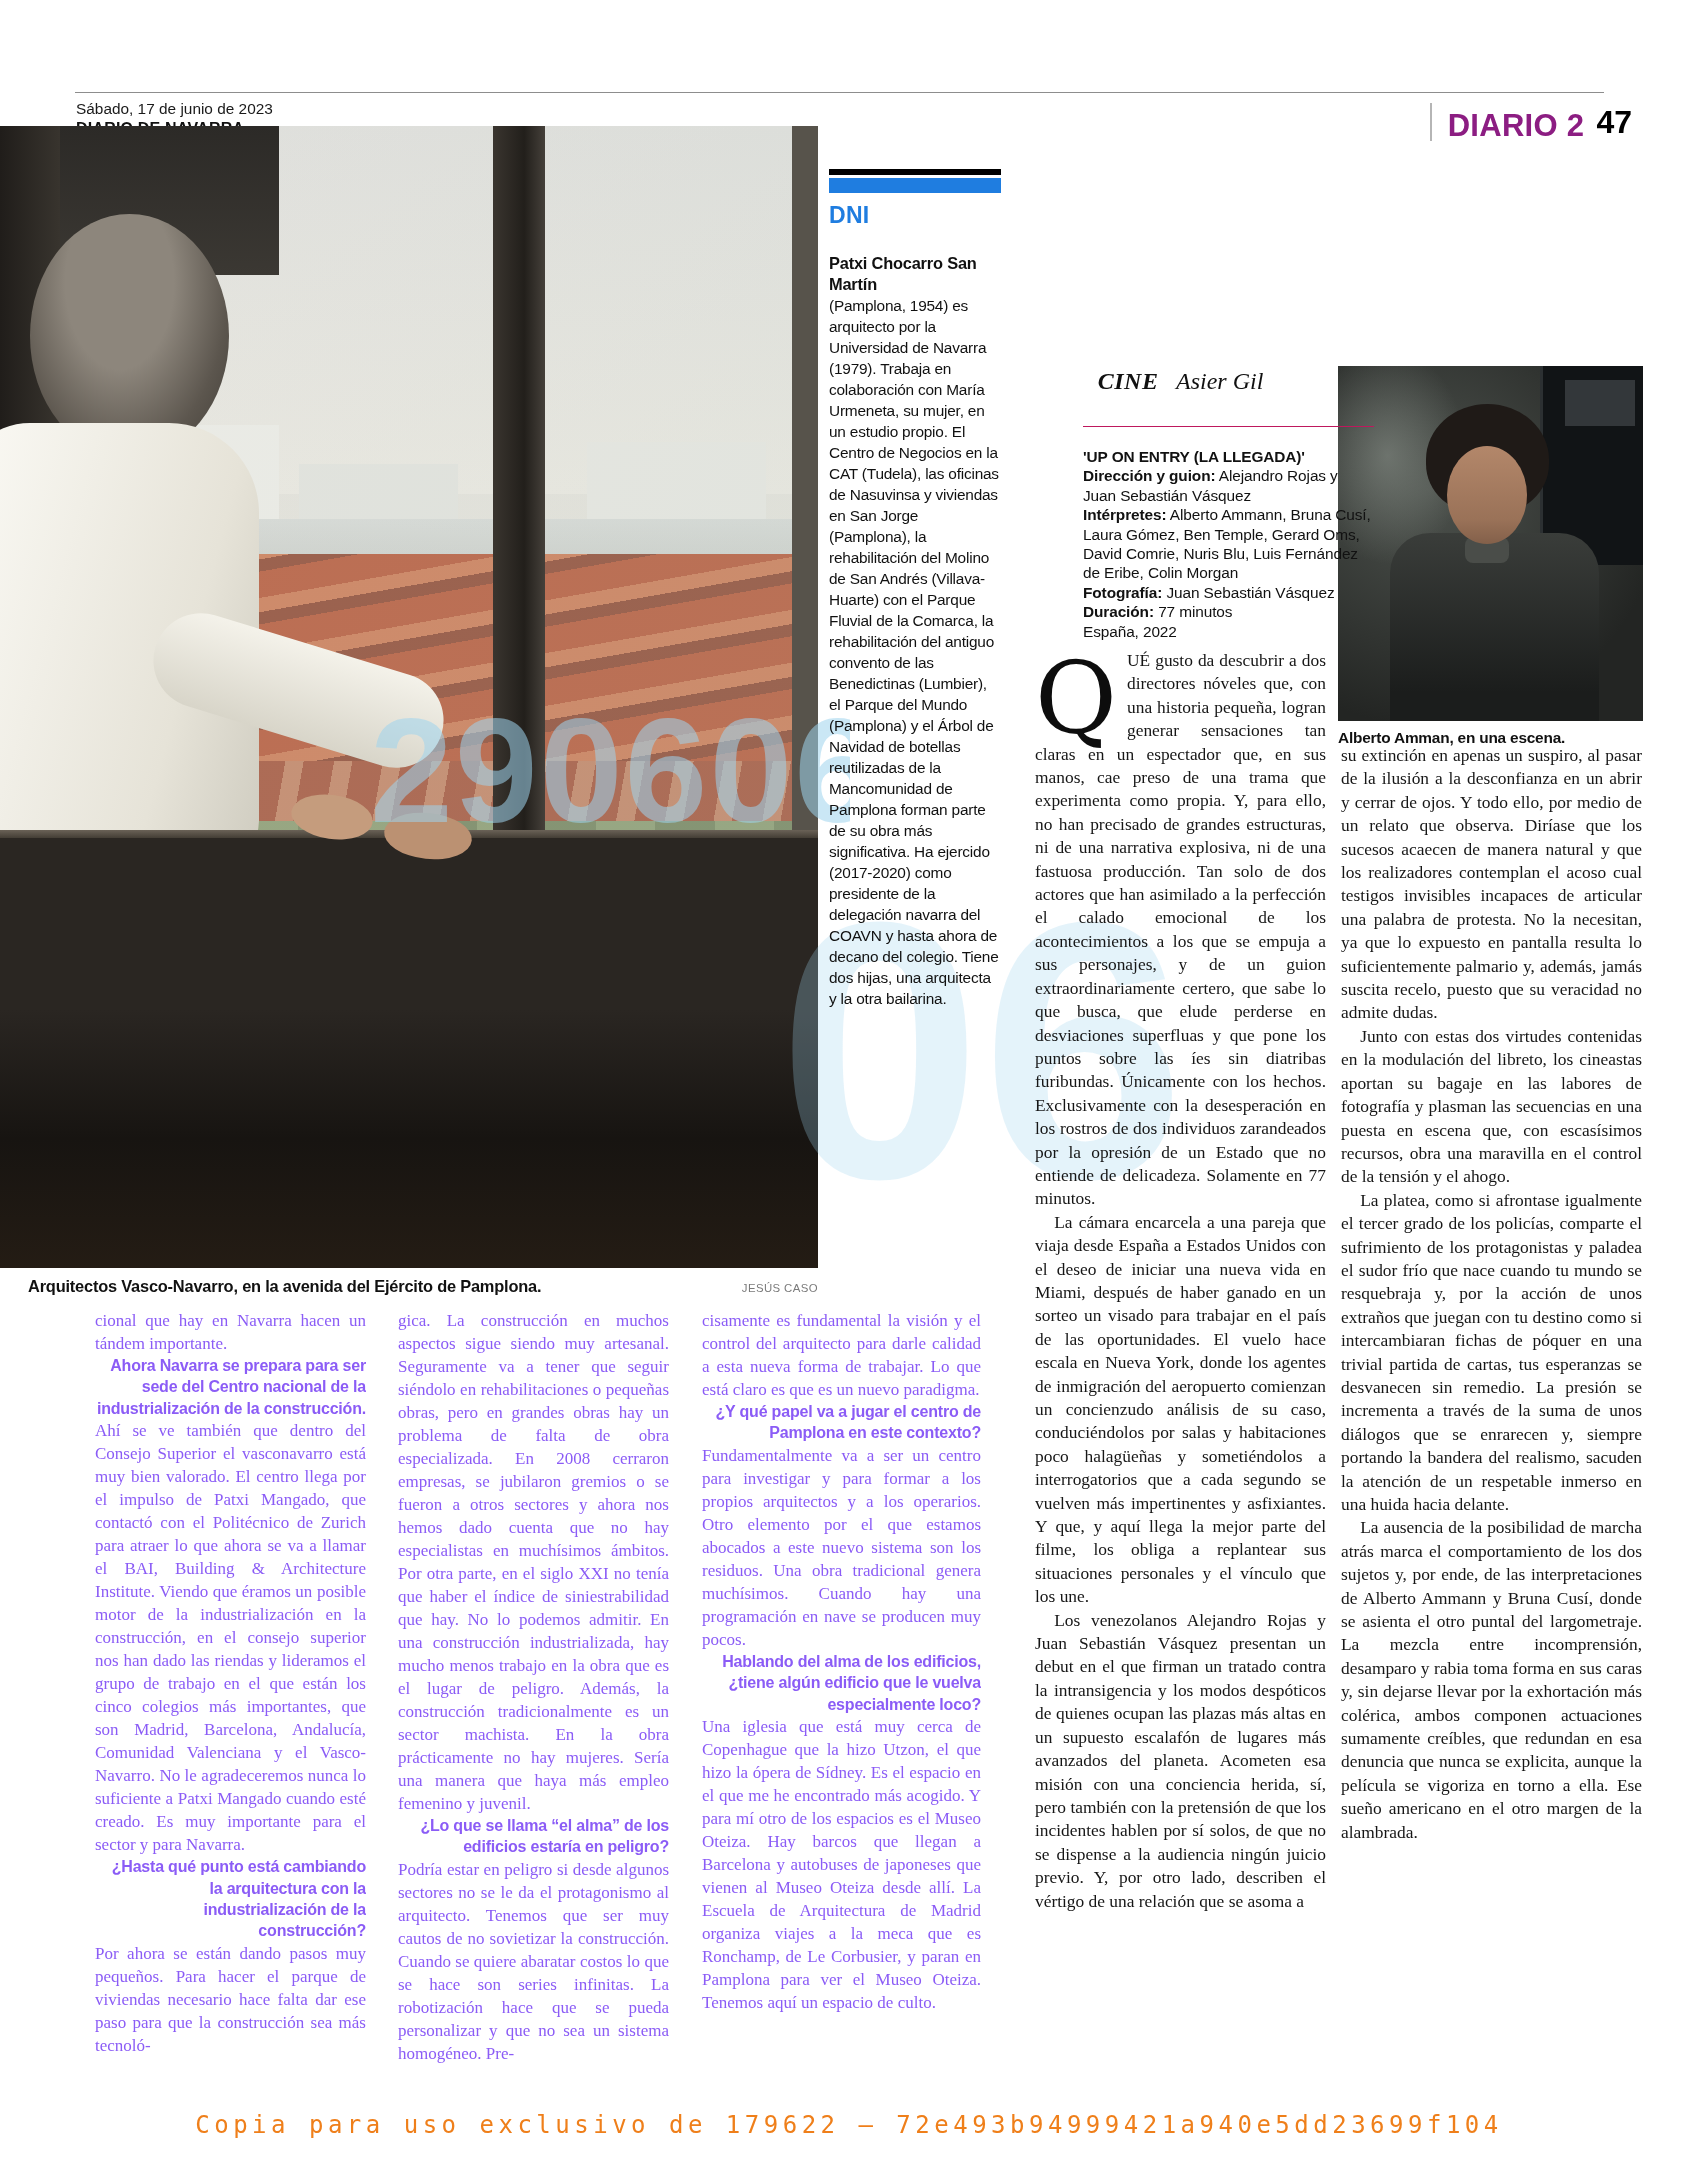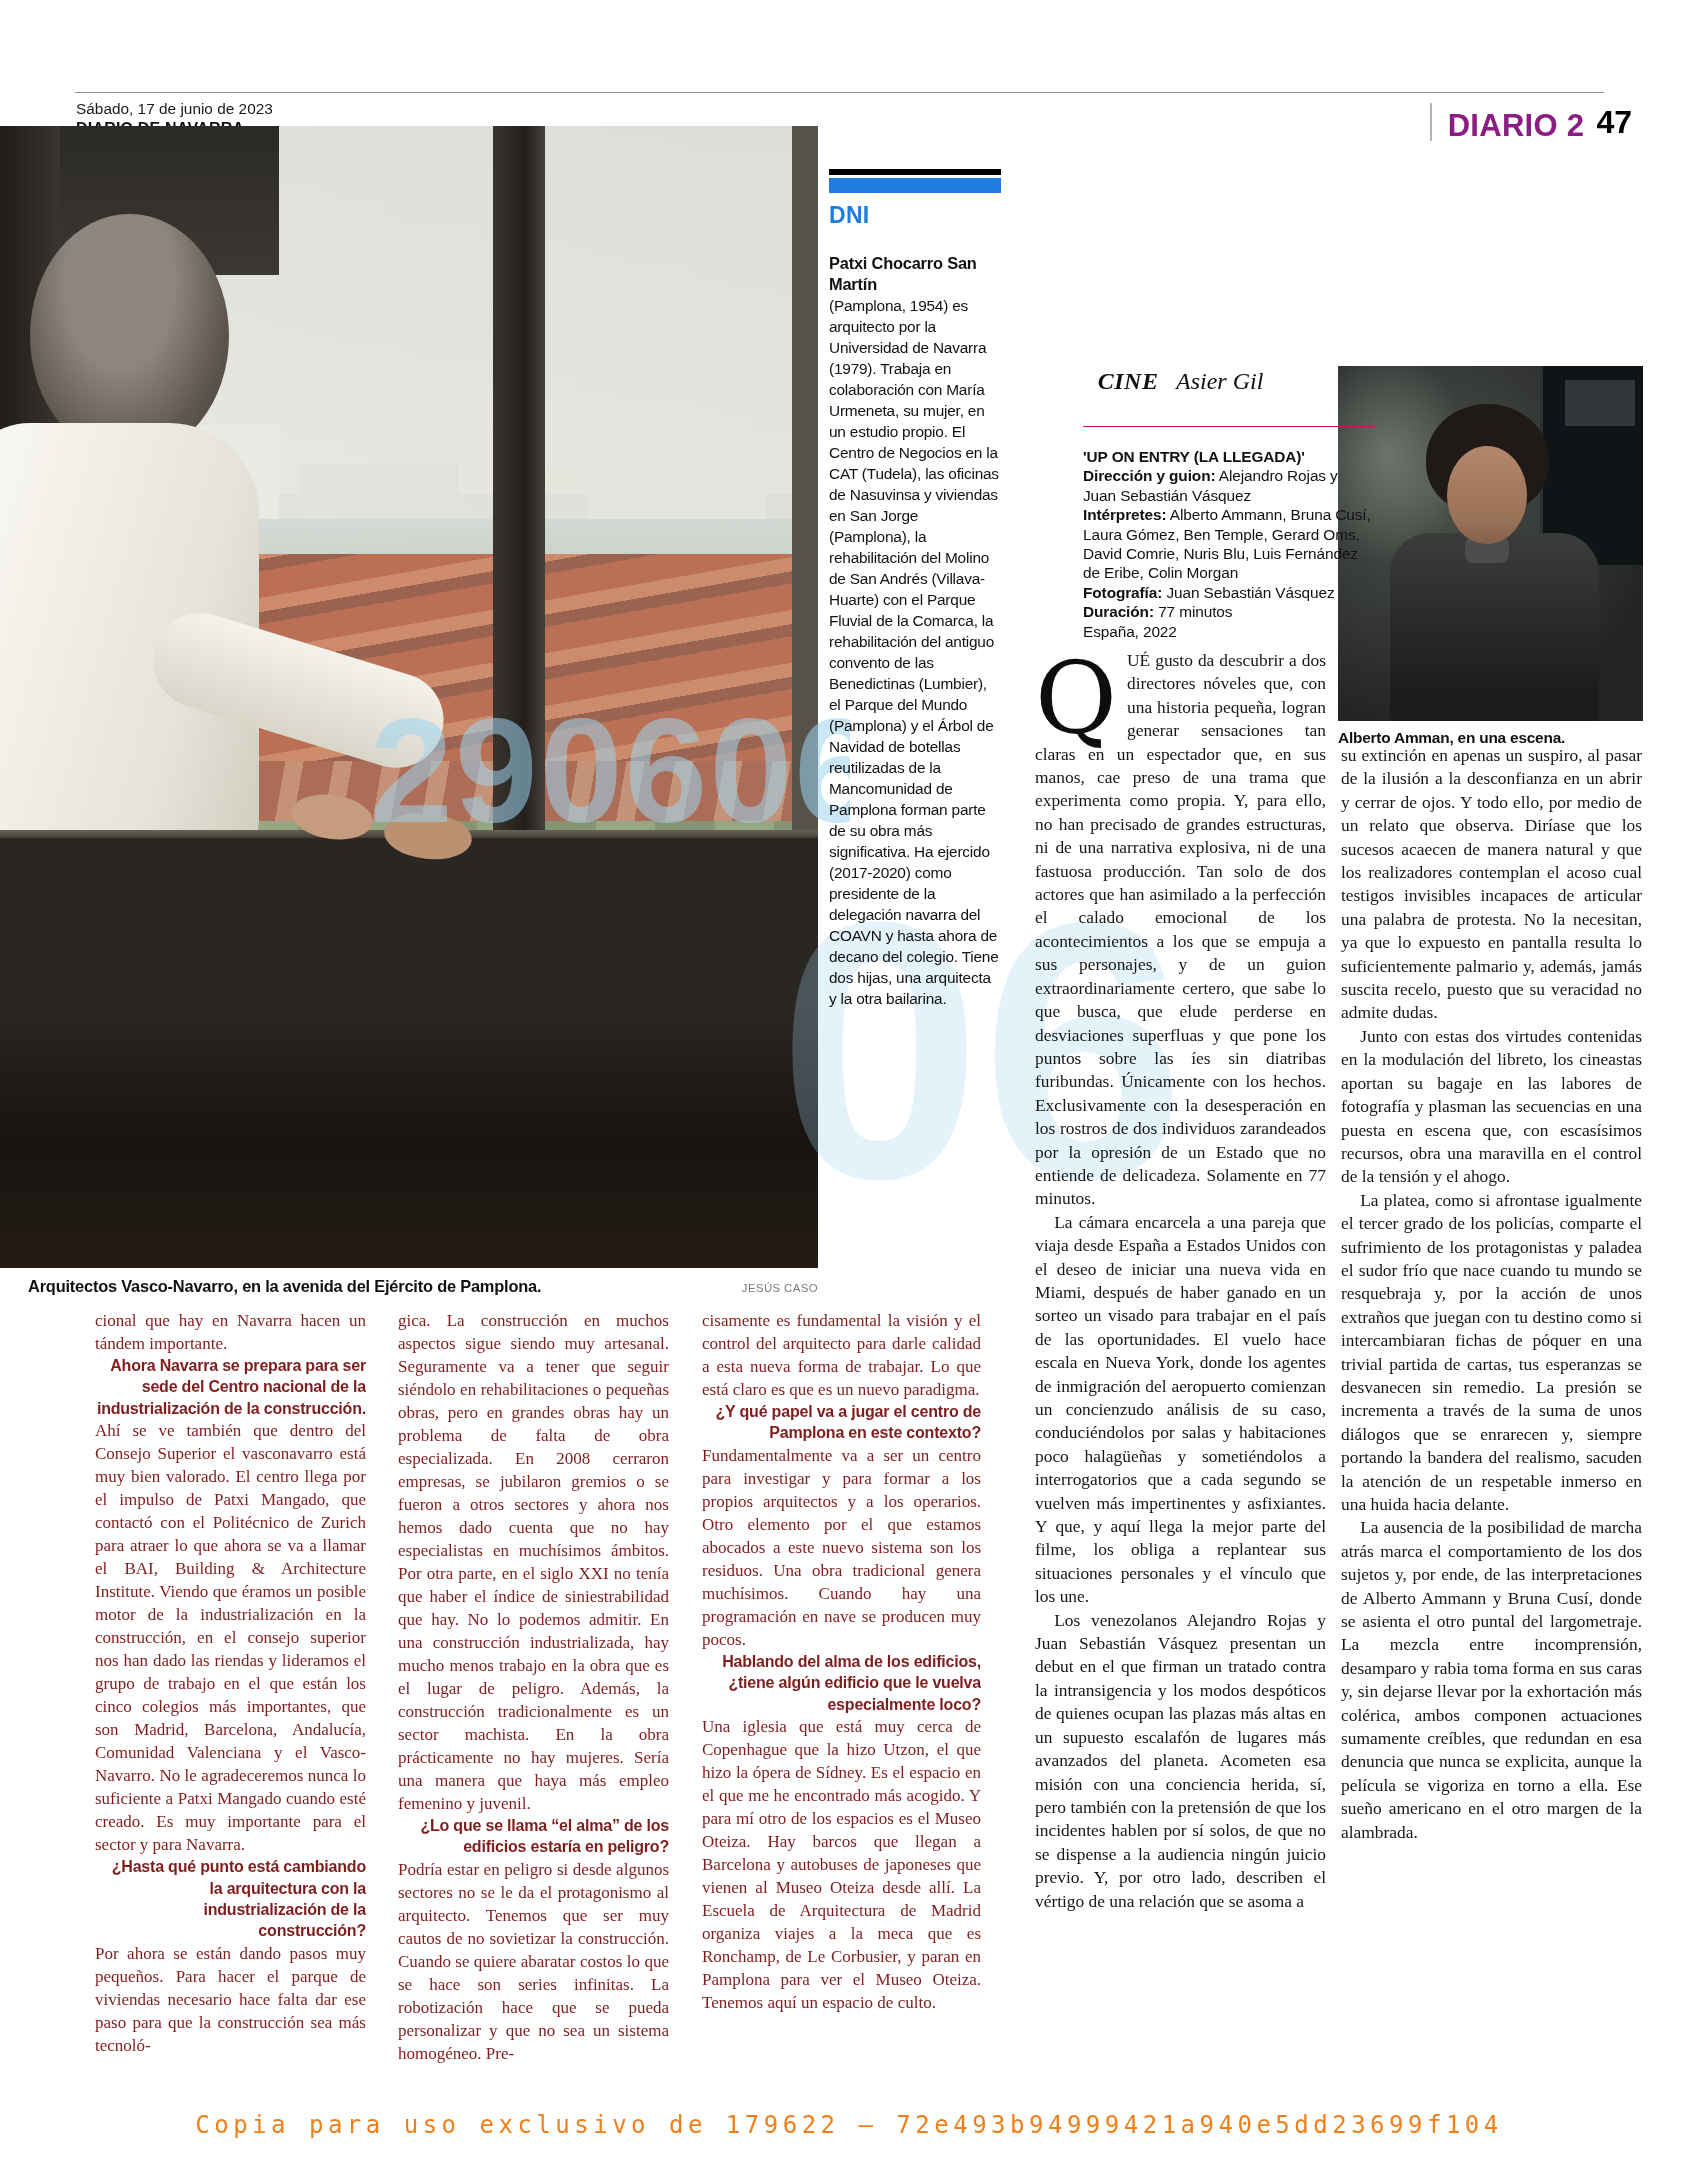--- a/index.html
+++ b/index.html
@@ -98,21 +98,21 @@
            text-align:justify;z-index:3;color:#161616;overflow:hidden;}
   #rev1{left:1035px;top:649px;width:291px;height:1451px;}
   #rev2{left:1341px;top:744px;width:301px;height:1355px;}
   .rev-col p{margin:0;text-indent:1.1em;}
   .rev-col p.noindent{text-indent:0;}
   .dropcap{float:left;font-family:"DejaVu Serif",serif;font-size:100px;line-height:82px;
            padding:8px 10px 0 0;color:#0d0d0d;}
 
   
   .int-col{position:absolute;top:1309px;font-family:"Liberation Serif",serif;font-size:17px;line-height:23px;
-           text-align:justify;z-index:3;color:#7f1d1d;height:806px;overflow:hidden;}
+           text-align:justify;z-index:3;color:#8b5cf6;height:806px;overflow:hidden;}
   #int1{left:95px;width:271px;}
   #int2{left:398px;width:271px;}
   #int3{left:702px;width:279px;}
   .int-col p{margin:0;}
   .int-col p.q{font-family:"Liberation Sans",sans-serif;font-weight:bold;font-size:16px;
                line-height:21.4px;text-align:right;letter-spacing:-0.2px;}
 
   
   .wm{position:absolute;z-index:2;font-weight:bold;color:#9fd4ee;font-family:"Liberation Sans",sans-serif;
       pointer-events:none;white-space:nowrap;}

